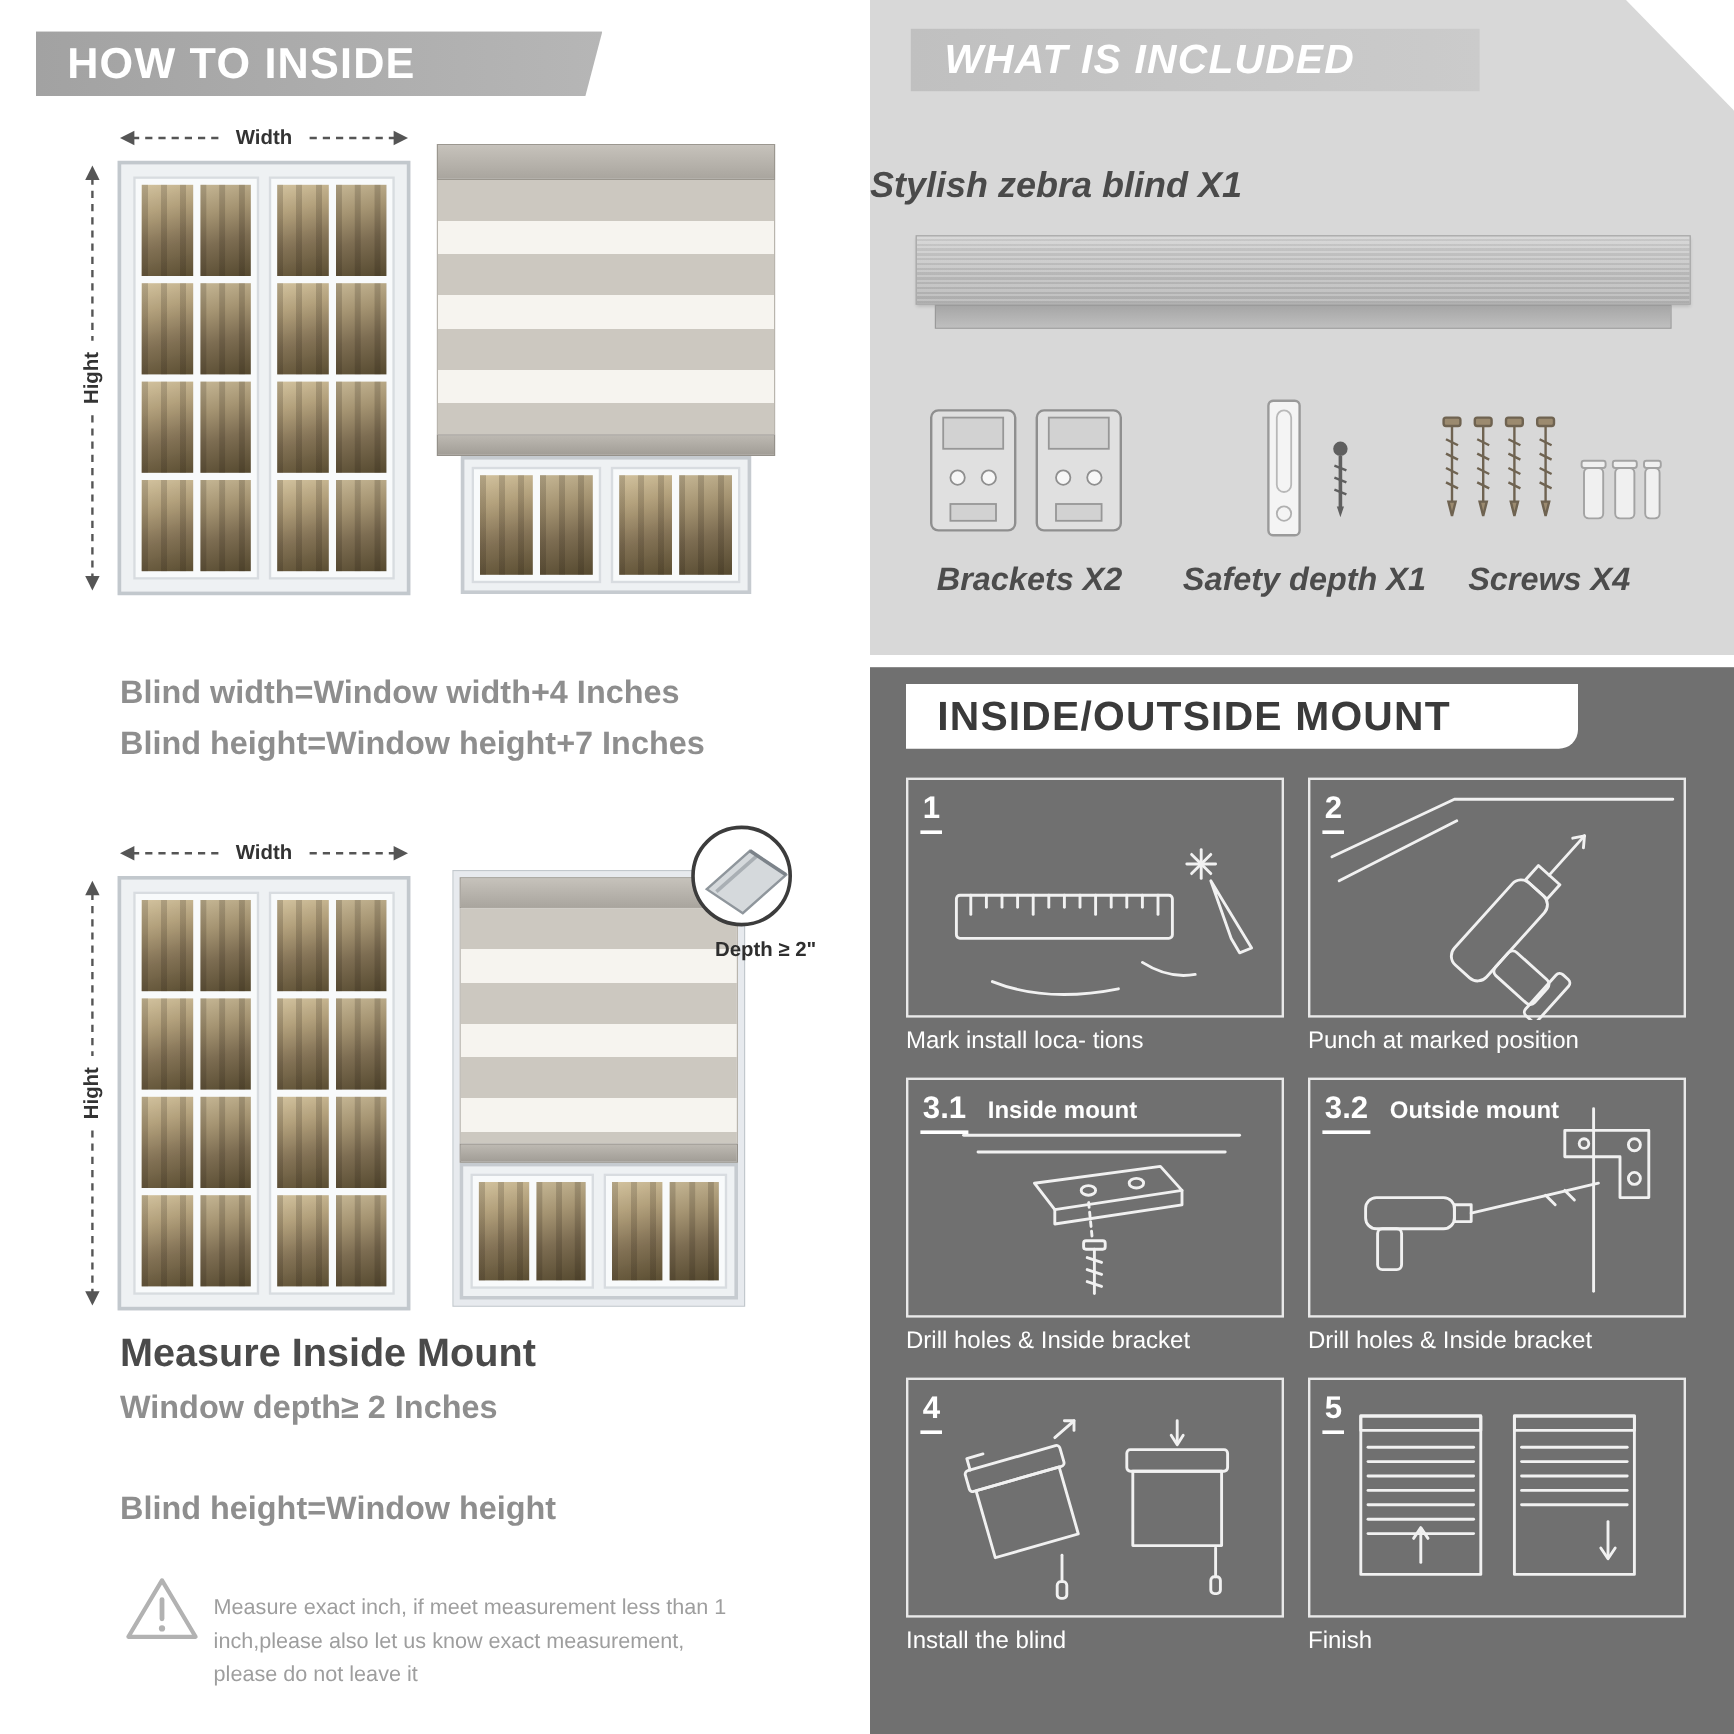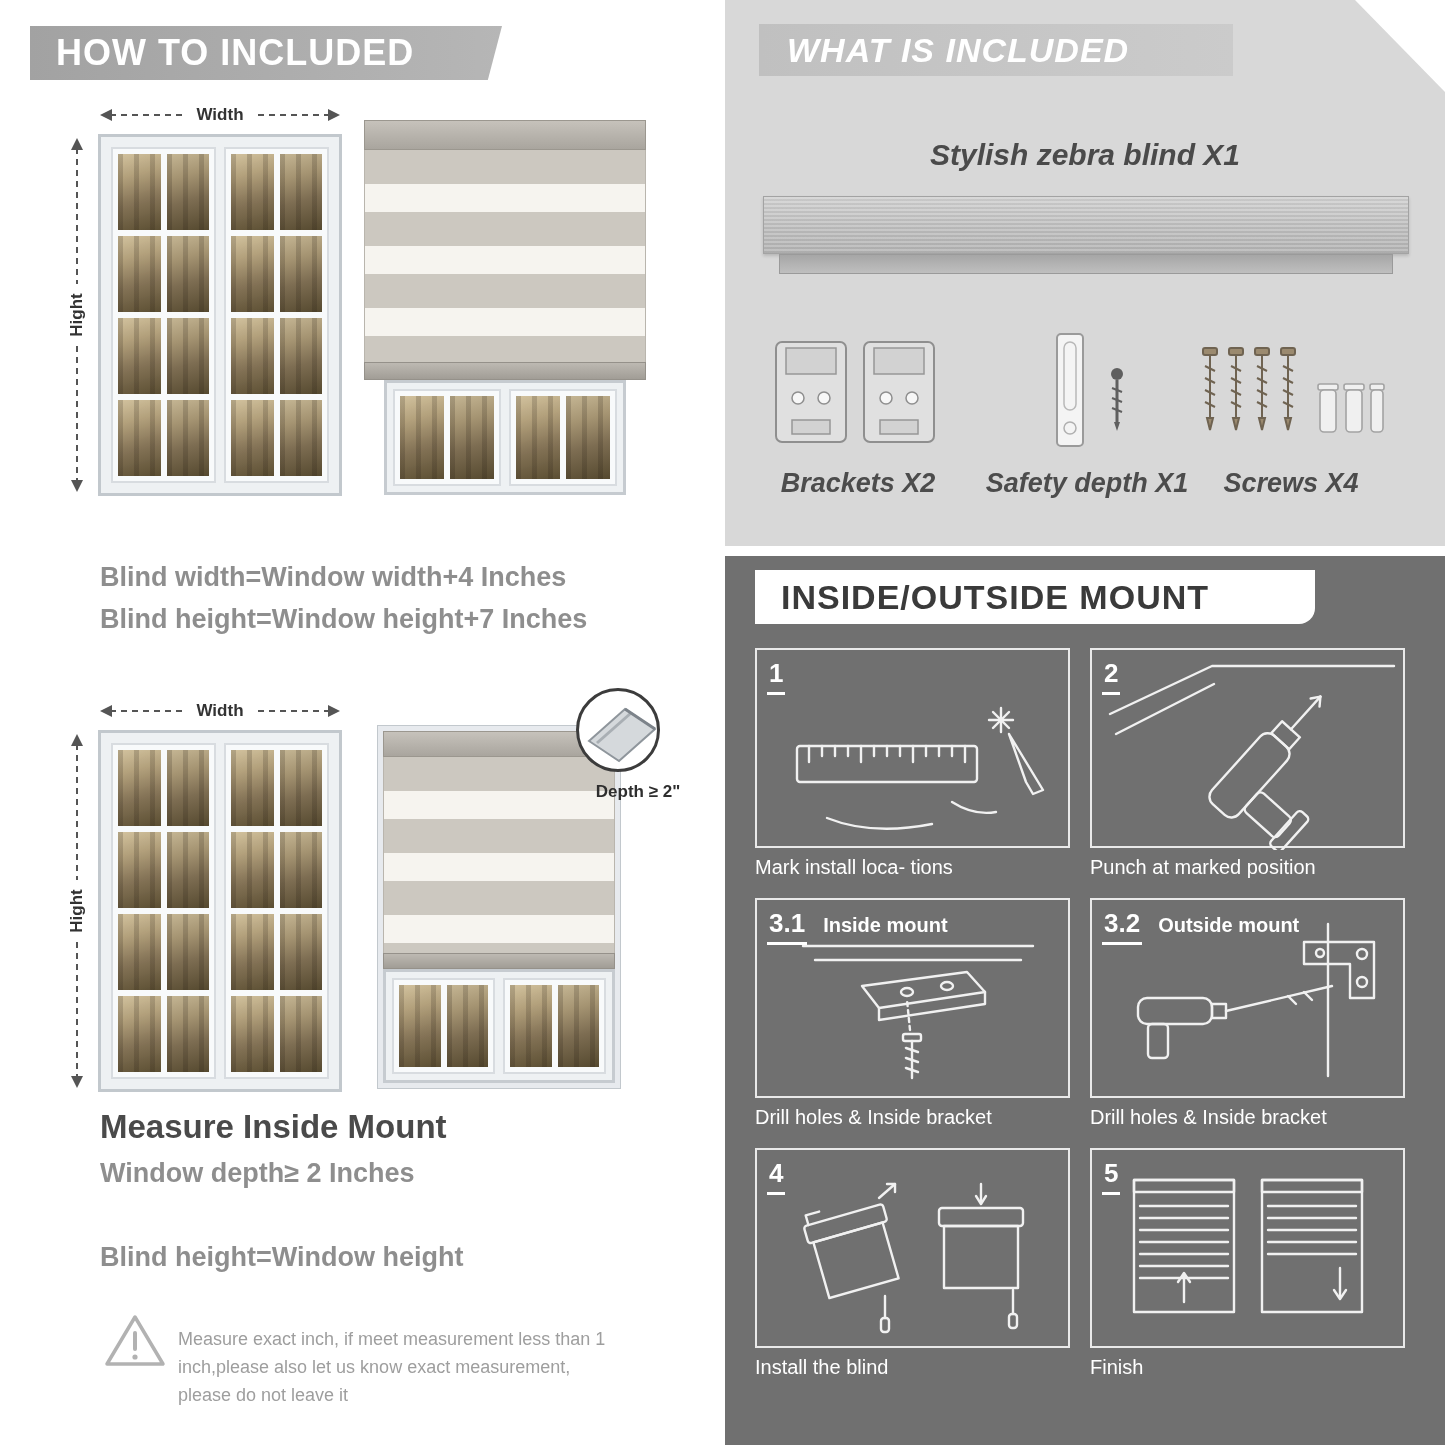--- a/index.html
+++ b/index.html
@@ -80,21 +80,21 @@
     clip-path:polygon(0 0,630px 0,720px 92px,720px 546px,0 546px);
     font-style:italic;
   }
   .included-banner {
     position:absolute; left:34px; top:24px; width:474px; height:52px;
     background:linear-gradient(90deg,#c0c0c0,#cbcbcb);
     display:flex; align-items:center; padding-left:28px;
     color:#fff; font-size:34px; font-weight:bold; letter-spacing:1px;
   }
   .product-title {
-    position:absolute; left:0; right:0; top:138px; text-align:center;
+    position:absolute; left:0; right:0; top:138px; 
     font-size:30px; font-weight:bold; color:#4a4a4a;
   }
   .headrail {
     position:absolute; left:38px; top:196px; width:646px; height:58px;
     background:
       repeating-linear-gradient(180deg, rgba(255,255,255,0.18) 0 2px, rgba(110,110,110,0.08) 2px 4px),
       linear-gradient(180deg,#d0d0d0 0%,#bdbdbd 55%,#b2b2b2 100%);
     border:1px solid #a3a3a3; box-shadow:0 2px 3px rgba(0,0,0,0.15);
   }
   .headrail-lip {
@@ -125,21 +125,21 @@
   .lineart { stroke:#f1f1f1; stroke-width:2.4; fill:none; stroke-linecap:round; stroke-linejoin:round; }
 </style>
 </head>
 <body>
 
 <div class="canvas">
 
   <section class="left-col">
 
     <div class="banner-gray">
-      <span>HOW TO INCLUDED</span>
+      <span>HOW TO INSIDE</span>
     </div>
 
     <svg class="arrow-svg" style="left:96px;top:102px" width="248" height="26">
       <path d="M4 13 L16 7 V19 Z" fill="#555"></path>
       <line x1="14" y1="13" x2="86" y2="13" stroke="#555" stroke-width="2" stroke-dasharray="6 5"></line>
       <text x="124" y="18" text-anchor="middle" font-size="17" font-weight="bold" fill="#333">Width</text>
       <line x1="162" y1="13" x2="234" y2="13" stroke="#555" stroke-width="2" stroke-dasharray="6 5"></line>
       <path d="M244 13 L232 7 V19 Z" fill="#555"></path>
     </svg>
 

